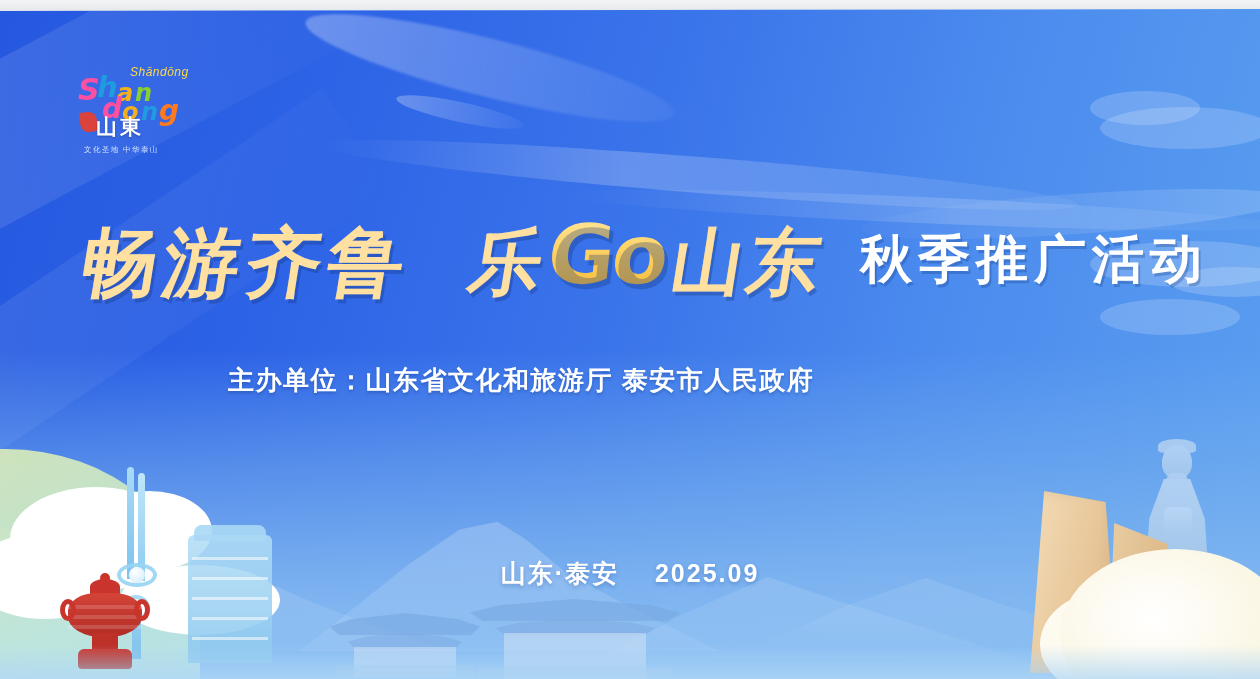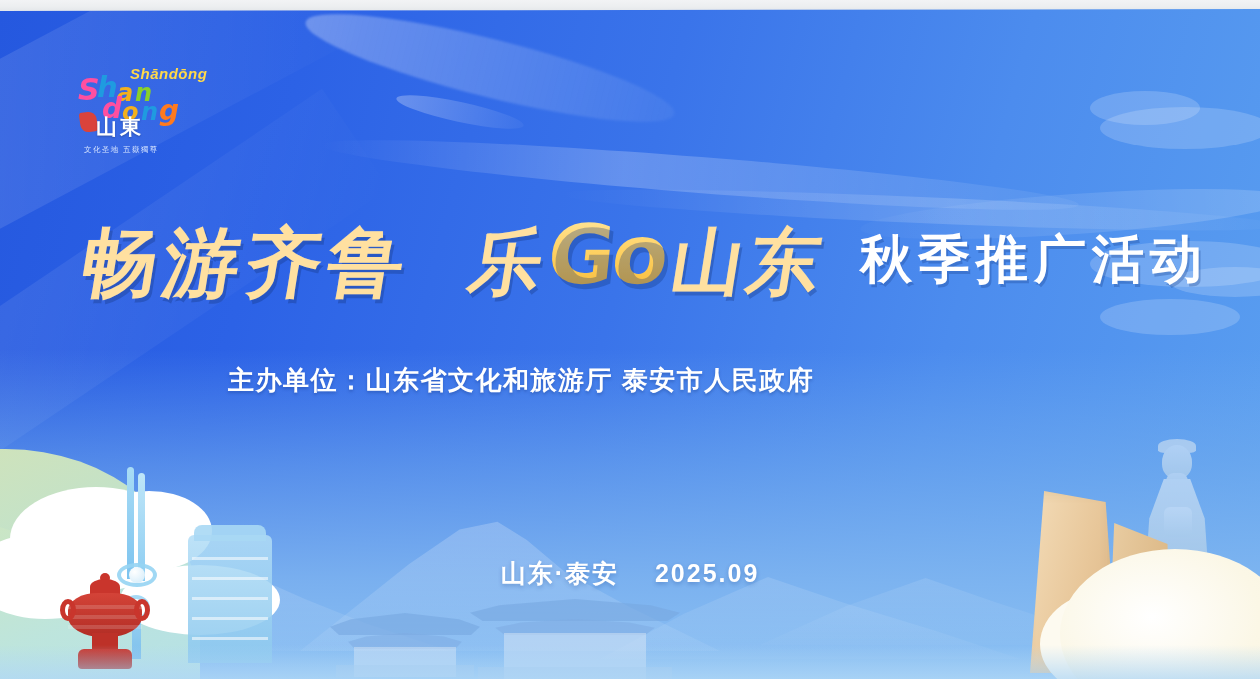--- a/index.html
+++ b/index.html
@@ -51,22 +51,22 @@
   .c2 { right:60px; top:82px; width:110px; height:34px; }
   .c3 { right:-30px; top:232px; width:200px; height:46px; }
   .c4 { right:20px; top:290px; width:140px; height:36px; }
   .c5 { right:-40px; top:258px; width:130px; height:30px; }
 
   
   .logos { position:absolute; left:76px; top:58px; width:300px; height:105px; }
 
   .logo-sd { position:absolute; left:0; top:0; width:118px; height:100px; }
   .sd-word { position:relative; width:118px; height:70px; }
-  .sd-pinyin { position:absolute; left:54px; top:-2px; font-size:15px; color:#ffd94a;
-     font-style:italic; font-weight:700; letter-spacing:.5px; }
+  .sd-pinyin { position:absolute; left:54px; top:-2px; font-size:12px; color:#ffd94a;
+     font-style:italic; font-weight:400; letter-spacing:.5px; }
   .sd-l { position:absolute; font-weight:700; font-style:italic;
      font-family:"DejaVu Sans",sans-serif; line-height:1; }
   .sd-cn { position:absolute; left:20px; top:46px; font-size:21px; font-weight:700; color:#ffffff;
      letter-spacing:3px; text-shadow:0 1px 2px rgba(0,0,0,.25); }
   .sd-red { position:absolute; left:4px; top:45px; width:17px; height:20px;
      background:#e8402c; border-radius:3px 8px 3px 8px; transform:rotate(-8deg); opacity:.92; }
   .sd-tag { position:absolute; left:8px; top:78px; font-size:7.5px; color:#d6e4ff;
      letter-spacing:1.4px; white-space:nowrap; }
 
   .logo-ta { position:absolute; left:136px; top:2px; width:160px; height:100px; }
@@ -369,21 +369,21 @@
           <span class="sd-l" style="left:21px; top:6px;  font-size:29px; color:#1f9be0;">h</span>
           <span class="sd-l" style="left:41px; top:14px; font-size:24px; color:#f2b01e;">a</span>
           <span class="sd-l" style="left:59px; top:14px; font-size:24px; color:#8ad02a;">n</span>
           <span class="sd-l" style="left:26px; top:28px; font-size:28px; color:#ff4fa0;">d</span>
           <span class="sd-l" style="left:46px; top:33px; font-size:24px; color:#f2b01e;">o</span>
           <span class="sd-l" style="left:65px; top:33px; font-size:24px; color:#1f9be0;">n</span>
           <span class="sd-l" style="left:83px; top:30px; font-size:28px; color:#ff7a1e;">g</span>
         </div>
         <div class="sd-red"></div>
         <div class="sd-cn">山東</div>
-        <div class="sd-tag">文化圣地 五嶽獨尊</div>
+        <div class="sd-tag">文化圣地 中华泰山</div>
       </div>
 
 
     </div>
 
     <div class="title">
       <span class="calli t-a">畅游齐鲁</span>
       <span class="calli t-b">乐</span>
       <span class="t-go">Go</span>
       <span class="calli t-c">山东</span>

